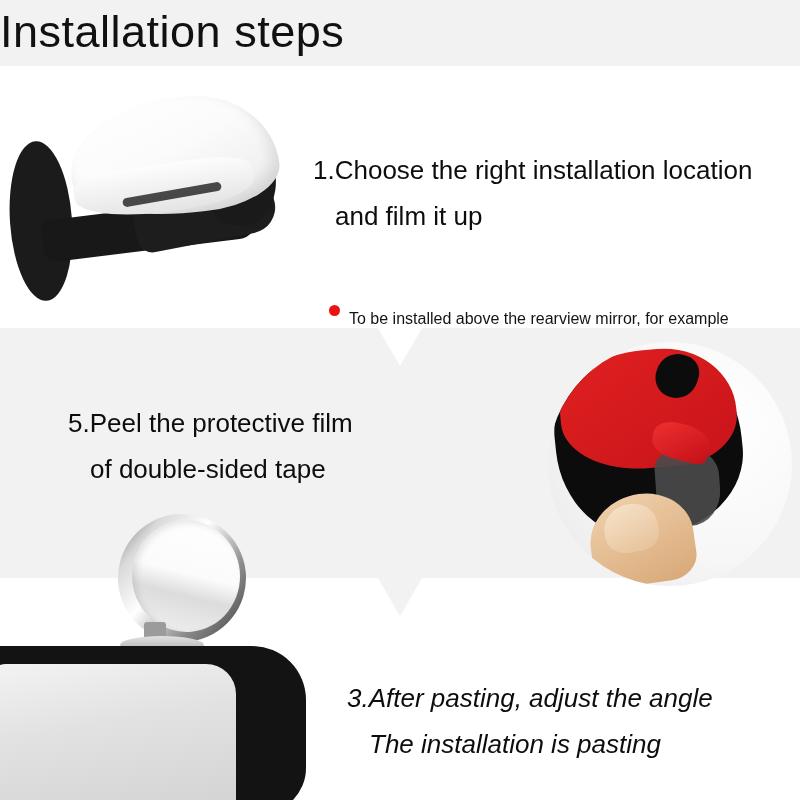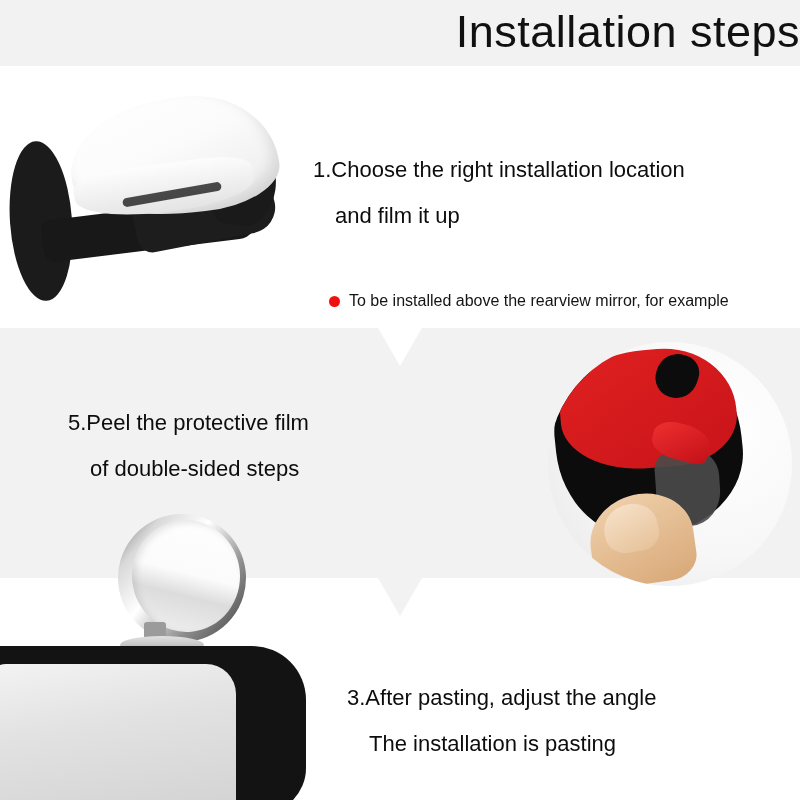--- a/index.html
+++ b/index.html
@@ -48,43 +48,43 @@
     top: 578px;
     border-top: 38px solid #f2f2f2;
   }
 
   
   #page-title {
     position: absolute;
     left: 0;
     top: 4px;
     width: 800px;
-    text-align: right;
+    text-align: left;
     font-size: 45px;
     line-height: 56px;
     font-weight: 400;
     color: #111111;
     letter-spacing: 0.5px;
     white-space: nowrap;
   }
 
   
   .step-text {
     position: absolute;
     color: #0d0d0d;
-    font-size: 22px;
+    font-size: 26px;
     line-height: 46px;
     font-weight: 400;
     white-space: nowrap;
   }
   .step-text .line2 { padding-left: 22px; }
 
   #step1-text { left: 313px; top: 147px; }
   #step2-text { left: 68px;  top: 400px; }
-  #step3-text { left: 347px; top: 675px; }
+  #step3-text { left: 347px; top: 675px; font-style: italic; }
 
   
   #note-1 {
     position: absolute;
     left: 329px;
     top: 292px;
     display: flex;
     align-items: center;
     white-space: nowrap;
   }
@@ -93,20 +93,21 @@
     height: 11px;
     border-radius: 50%;
     background: #ee1111;
     margin-right: 9px;
     flex: 0 0 auto;
   }
   #note-1 .note-label {
     font-size: 16px;
     color: #141414;
     line-height: 18px;
+    margin-top: 18px;
   }
 
   
   #fig-step1 {
     position: absolute;
     left: 4px;
     top: 86px;
     width: 290px;
     height: 228px;
   }
@@ -365,21 +366,21 @@
 
   <div id="note-1" class="nosel">
     <span class="dot"></span>
     <span class="note-label">To be installed above the rearview mirror, for example</span>
   </div>
 
   <div class="notch" id="notch-1"></div>
 
   <div id="step2-text" class="step-text nosel">
     <div class="line1">5.Peel the protective film</div>
-    <div class="line2">of double-sided steps</div>
+    <div class="line2">of double-sided tape</div>
   </div>
 
   <div id="fig-step2">
     <div class="pad-black"></div>
     <div class="pad-red"></div>
     <div class="pad-red-notch"></div>
     <div class="pad-gray"></div>
     <div class="tab-red"></div>
     <div class="thumb"></div>
     <div class="thumb-nail"></div>

